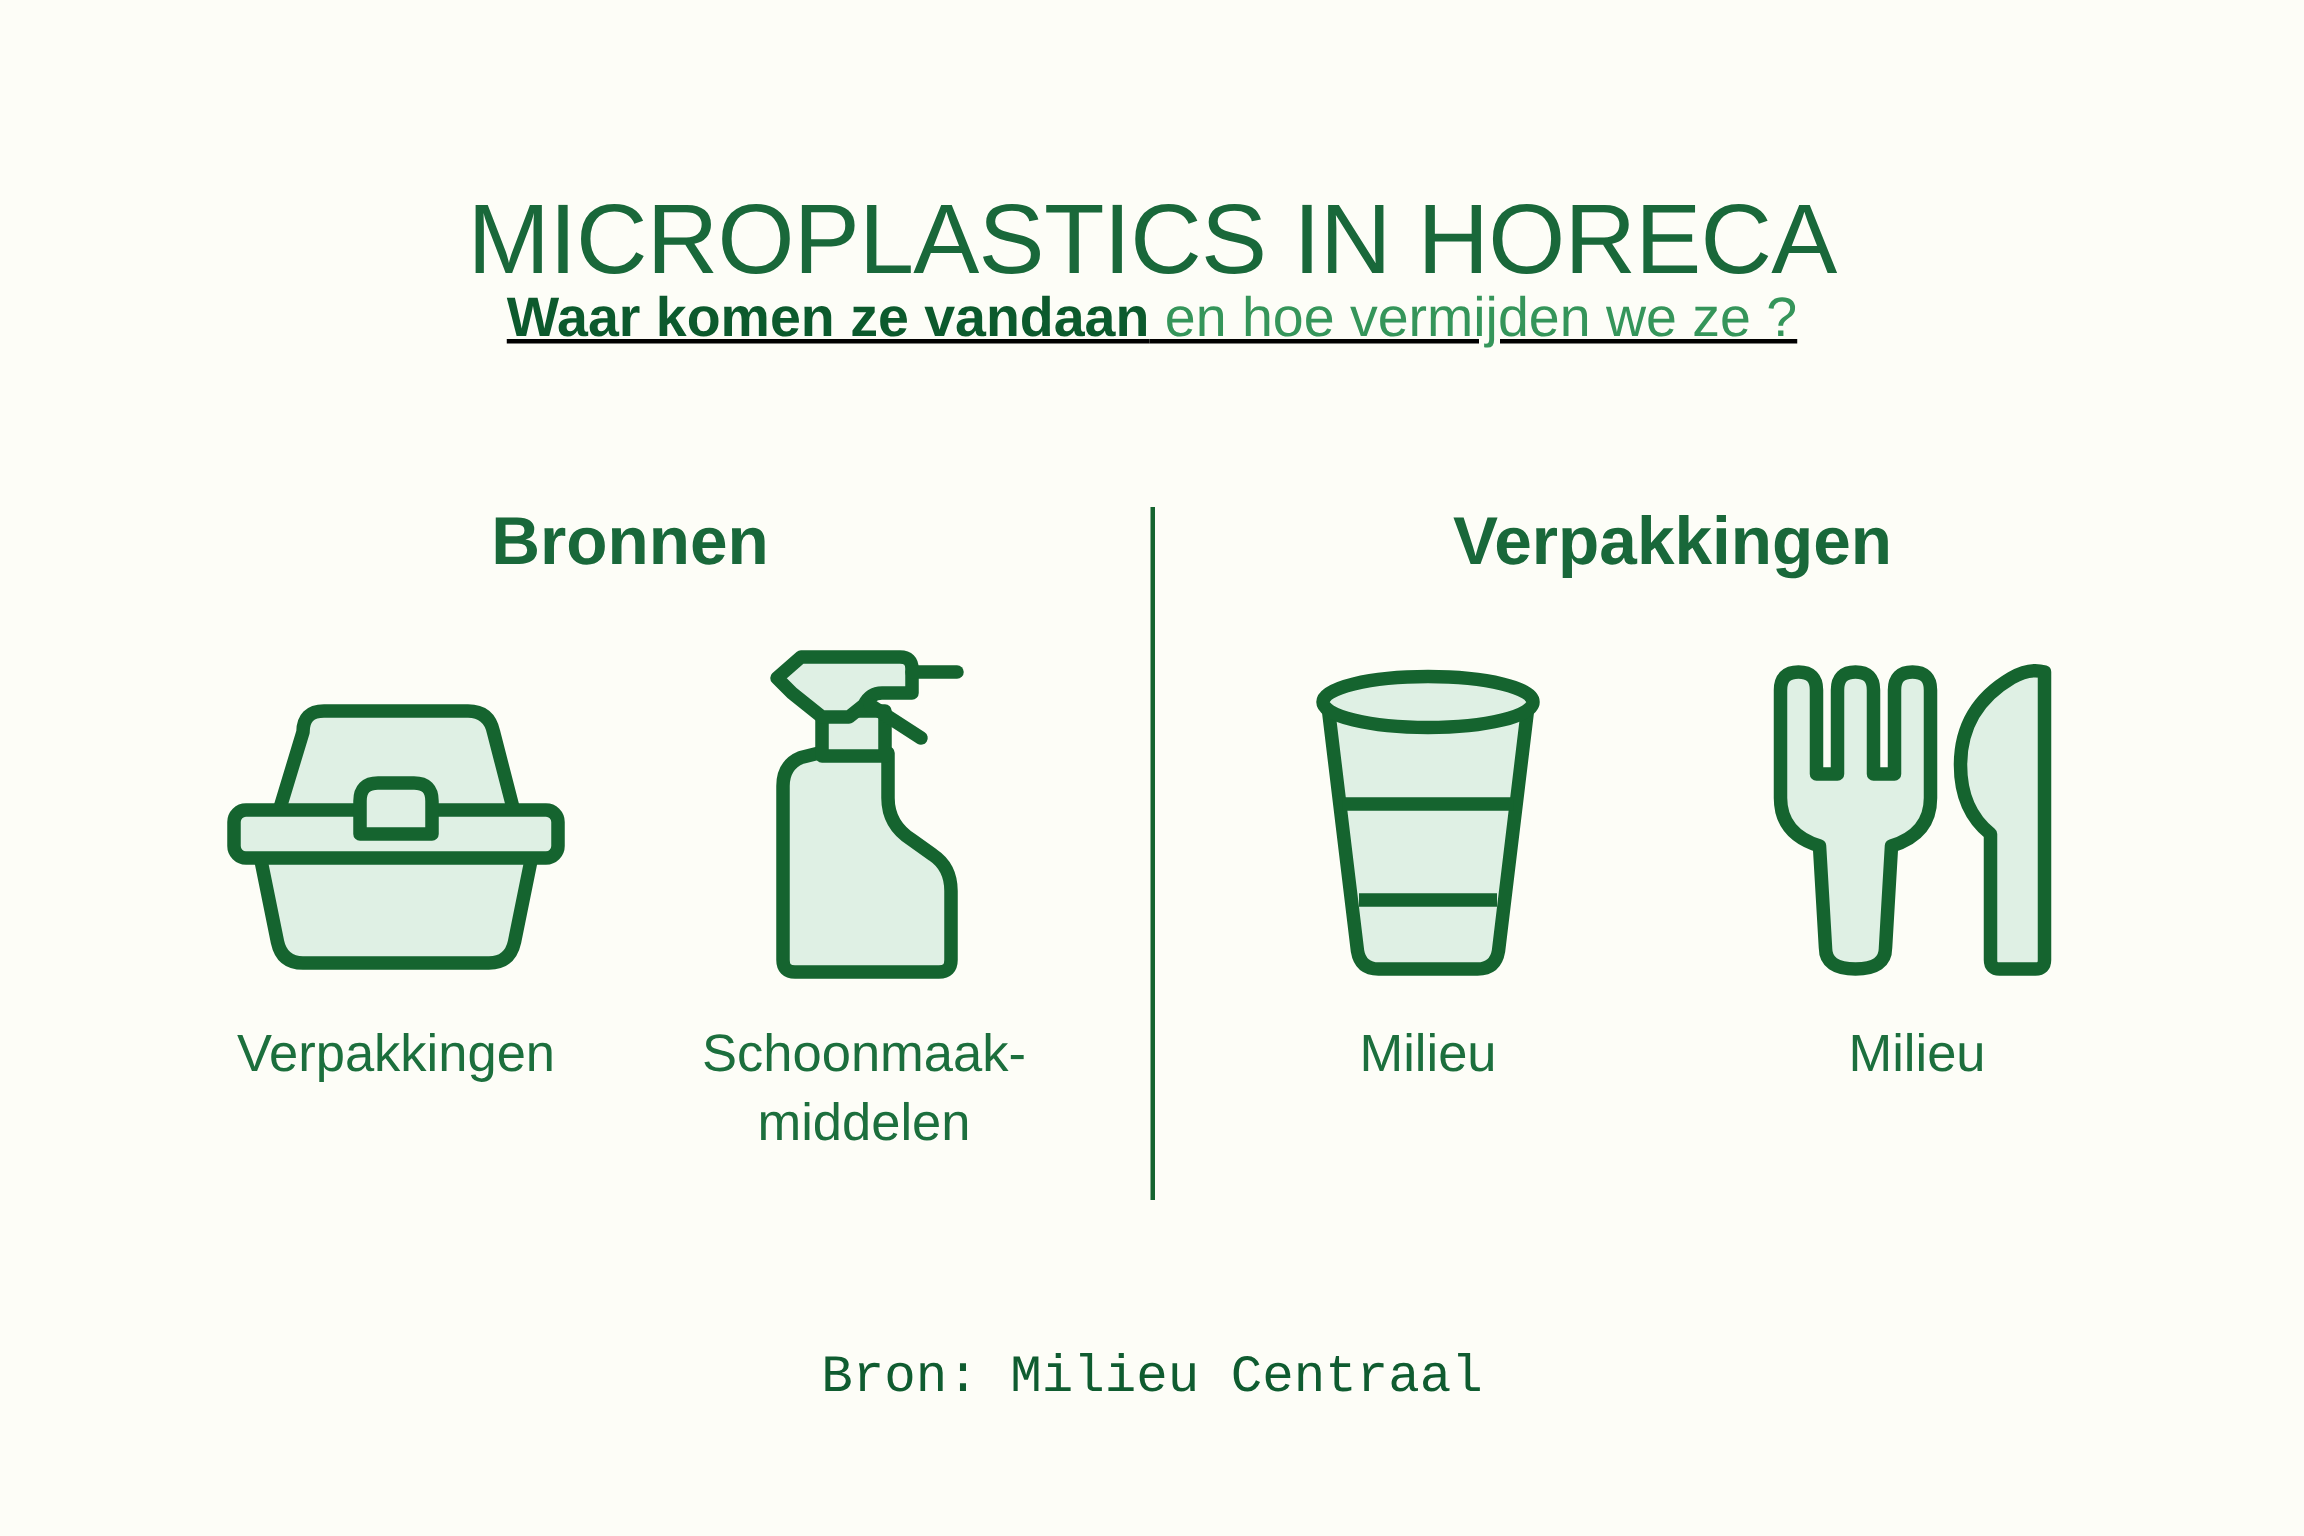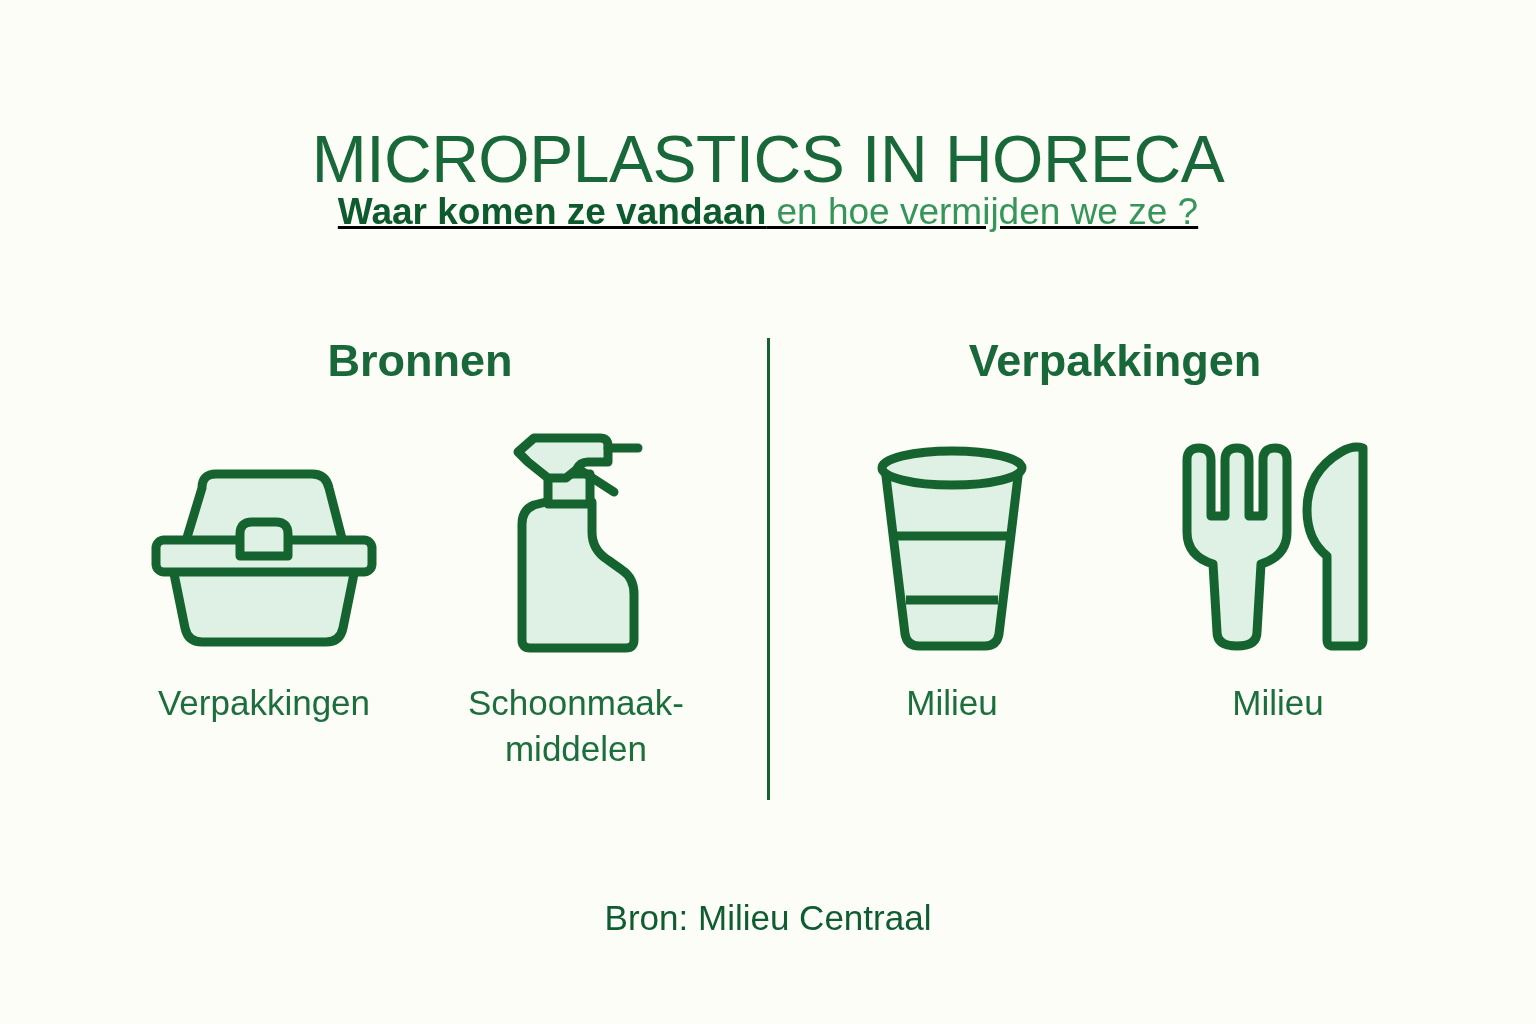--- a/index.html
+++ b/index.html
@@ -119,20 +119,21 @@
   .footer {
     position: absolute;
     top: 898px;
     left: 0;
     width: 1536px;
     text-align: center;
     font-size: 35px;
     color: #0f5c30;
     font-weight: 400;
     white-space: nowrap;
+    font-family: Liberation Mono, monospace;
   }
 
   svg { display: block; }
 </style>
 </head>
 <body>
 
 <div class="poster">
 
   <h1 class="title">MICROPLASTICS IN HORECA</h1>

